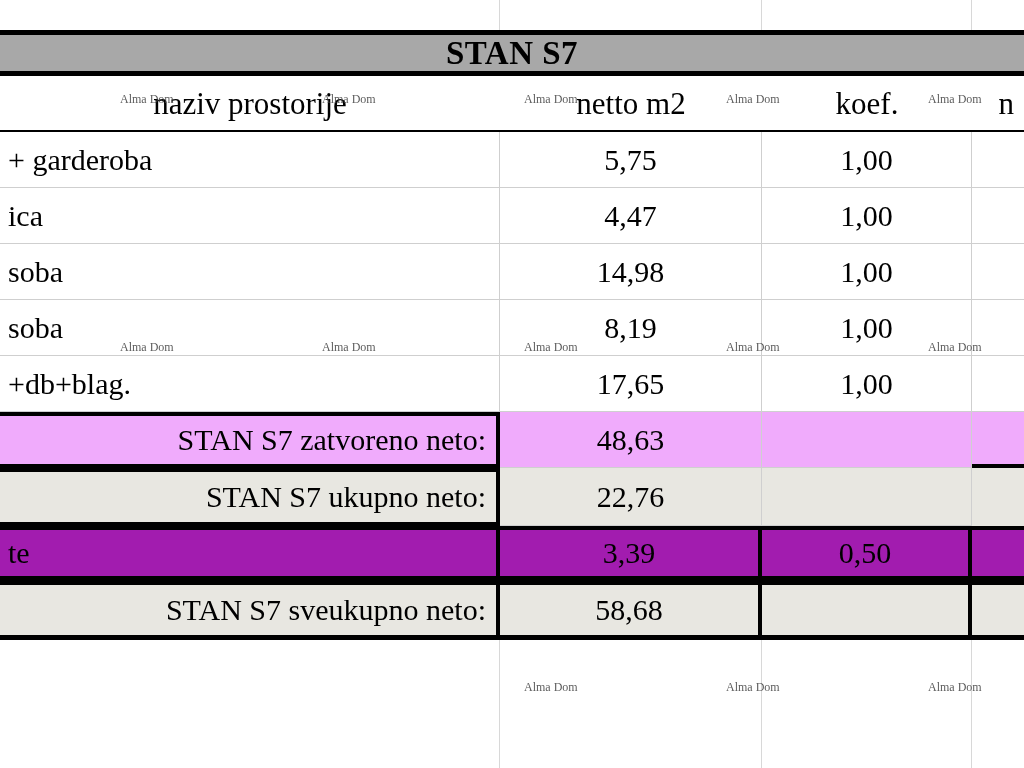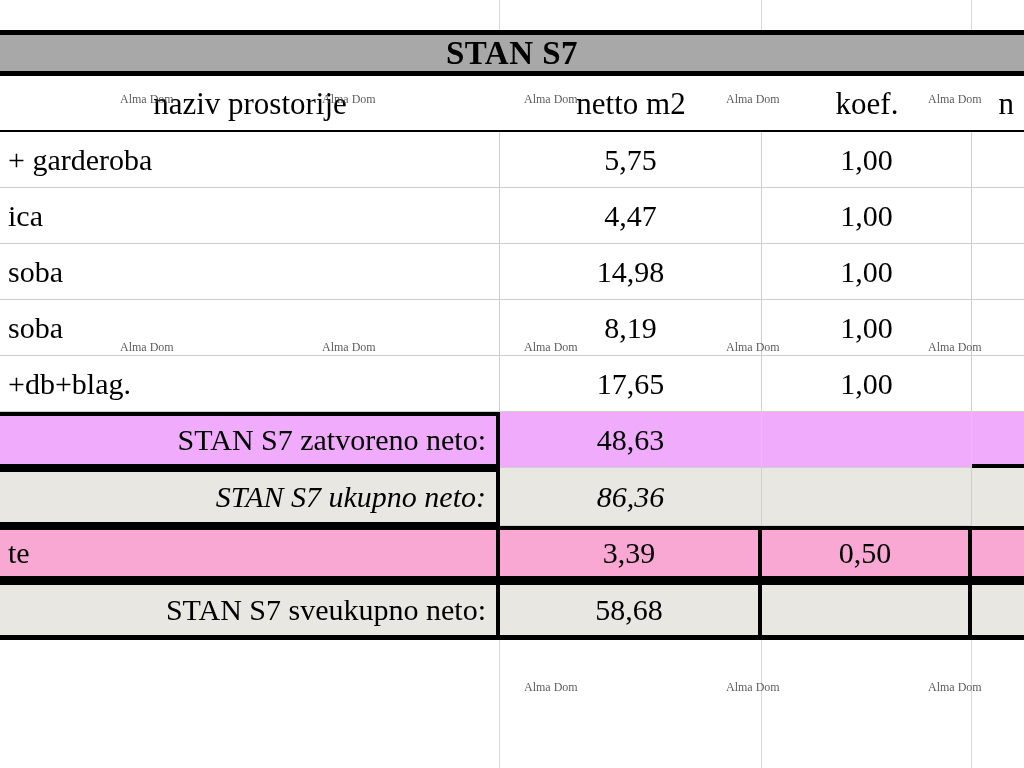--- a/index.html
+++ b/index.html
@@ -120,40 +120,39 @@
   .sub-row .c-koef {
     border-bottom: 1px solid #cfcfcf;
     border-right: 1px solid #cfcfcf;
   }
   .sub-row .c-last { border-bottom: 4px solid #000; }
 
   
   .total-row {
     height: 58px;
     background: #e8e7e1;
-    font-style: italic;
   }
   .total-row .c-name {
     border-top: 4px solid #000;
     border-bottom: 4px solid #000;
     border-right: 4px solid #000;
   }
   .total-row .c-netto {
     border-bottom: 1px solid #cfcfcf;
     border-right: 1px solid #cfcfcf;
   }
   .total-row .c-koef {
     border-bottom: 1px solid #cfcfcf;
     border-right: 1px solid #cfcfcf;
   }
 
   
   .box-row {
     height: 54px;
-    background: #f9a8d4;
+    background: #a21caf;
   }
   .box-row .c-name {
     border-top: 4px solid #000;
     border-bottom: 4px solid #000;
     border-right: 4px solid #000;
   }
   .box-row .c-netto {
     border-top: 4px solid #000;
     border-bottom: 4px solid #000;
     border-right: 4px solid #000;
@@ -266,21 +265,21 @@
     <div class="row sub-row">
       <div class="cell c-name right strong">STAN S7 zatvoreno neto:</div>
       <div class="cell c-netto center">48,63</div>
       <div class="cell c-koef center"></div>
       <div class="cell c-last"></div>
     </div>
 
 
     <div class="row total-row">
       <div class="cell c-name right strong">STAN S7 ukupno neto:</div>
-      <div class="cell c-netto center">86,36</div>
+      <div class="cell c-netto center">22,76</div>
       <div class="cell c-koef center"></div>
       <div class="cell c-last"></div>
     </div>
 
     <div class="row box-row">
       <div class="cell c-name left">te</div>
       <div class="cell c-netto center">3,39</div>
       <div class="cell c-koef center">0,50</div>
       <div class="cell c-last"></div>
     </div>

